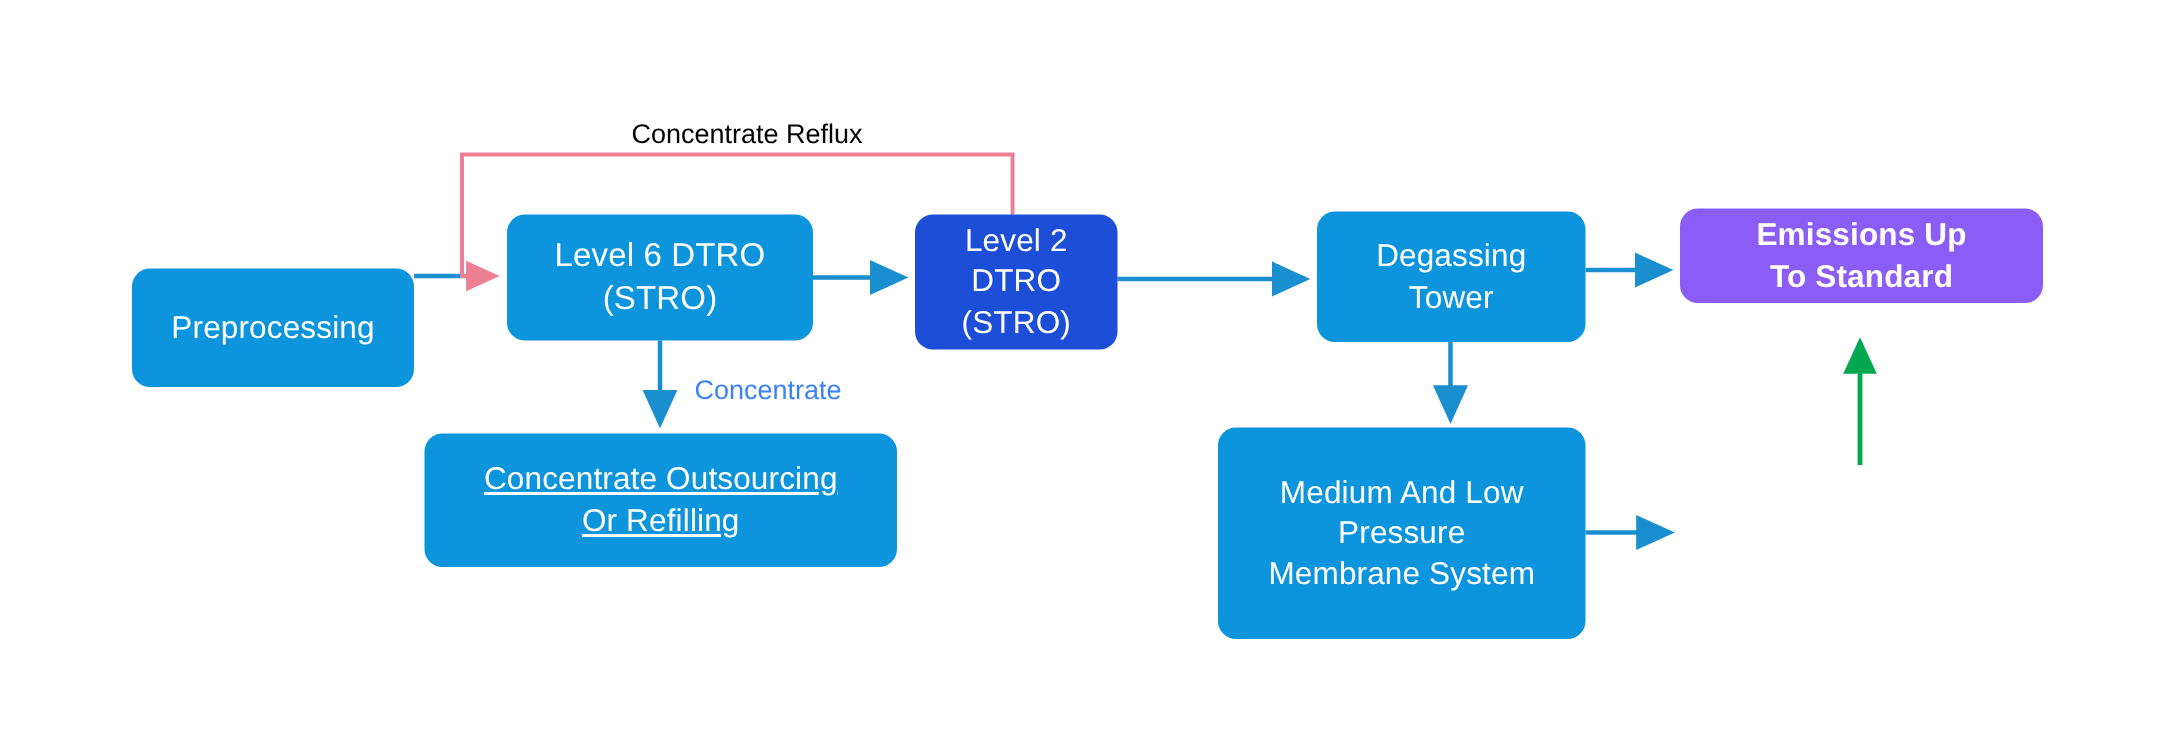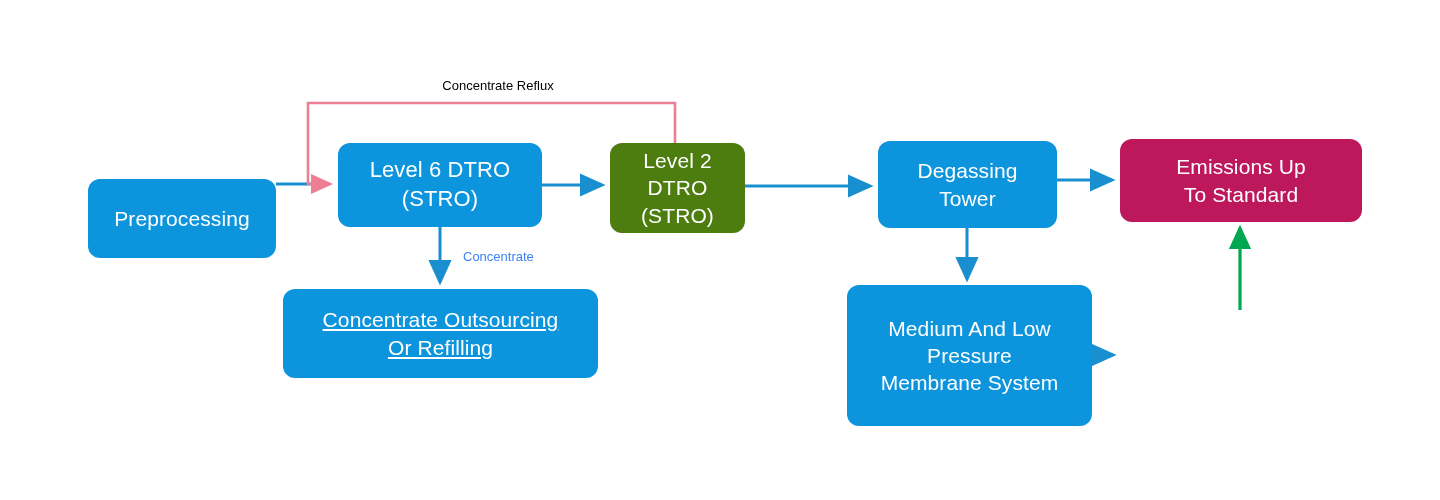--- a/index.html
+++ b/index.html
@@ -35,21 +35,21 @@
     text-align: center;
     line-height: 1.30;
     font-size: 21px;
     letter-spacing: 0.1px;
     padding: 4px 8px;
     white-space: pre-line;
   }
   .edge-label {
     position: absolute;
     color: #000000;
-    font-size: 13px;
+    font-size: 18px;
     line-height: 1.25;
     white-space: pre-line;
     text-align: left;
   }
   .edge-label.centered { text-align: center; }
 </style>
 </head>
 <body>
 
 <div id="canvas">
@@ -100,29 +100,29 @@
     </g>
 
     <g>
       <line x1="1240" y1="310" x2="1240" y2="228" stroke="#00a650" stroke-width="3.2" marker-end="url(#ah-green)"></line>
     </g>
   </svg>
 
   <div class="node" style="left: 88px; top: 139px; width: 188px; height: 79px; font-size: 21px; background: rgb(12, 148, 220); color: rgb(255, 255, 255); margin-top: 40px;">Preprocessing</div>
   <div class="node" style="left: 338px; top: 143px; width: 204px; height: 84px; font-size: 22px; background: rgb(12, 148, 220); color: rgb(255, 255, 255);">Level 6 DTRO
 (STRO)</div>
-  <div class="node" style="left: 610px; top: 143px; width: 135px; height: 90px; font-size: 21px; background: #4d7c0f; color: rgb(255, 255, 255);">Level 2
+  <div class="node" style="left: 610px; top: 143px; width: 135px; height: 90px; font-size: 21px; background: #1d4ed8; color: rgb(255, 255, 255);">Level 2
 DTRO
 (STRO)</div>
   <div class="node" style="left: 878px; top: 141px; width: 179px; height: 87px; font-size: 21px; background: rgb(12, 148, 220); color: rgb(255, 255, 255);">Degassing
 Tower</div>
-  <div class="node" style="left: 1120px; top: 139px; width: 242px; height: 83px; font-size: 21px; background: #be185d; color: rgb(255, 255, 255);">Emissions Up
+  <div class="node" style="left: 1120px; top: 139px; width: 242px; height: 63px; font-size: 21px; background: #8b5cf6; color: rgb(255, 255, 255); font-weight: bold;">Emissions Up
 To Standard</div>
   <div class="node" style="left: 283px; top: 289px; width: 315px; height: 89px; font-size: 21px; background: rgb(12, 148, 220); color: rgb(255, 255, 255); text-decoration: underline;">Concentrate Outsourcing
 Or Refilling</div>
-  <div class="node" style="left: 812px; top: 285px; width: 245px; height: 141px; font-size: 21px; background: rgb(12, 148, 220); color: rgb(255, 255, 255); margin-left: 35px;">Medium And Low
+  <div class="node" style="left: 812px; top: 285px; width: 245px; height: 141px; font-size: 21px; background: rgb(12, 148, 220); color: rgb(255, 255, 255);">Medium And Low
 Pressure
 Membrane System</div>
 
   <div class="edge-label centered" style="left: 413px; top: 78px; width: 170px; color: rgb(0, 0, 0);">Concentrate Reflux</div>
   <div class="edge-label" style="left: 463px; top: 249px; width: 110px; color: #3b82f6;">Concentrate</div>
 
 </div>
 
 </body></html>

